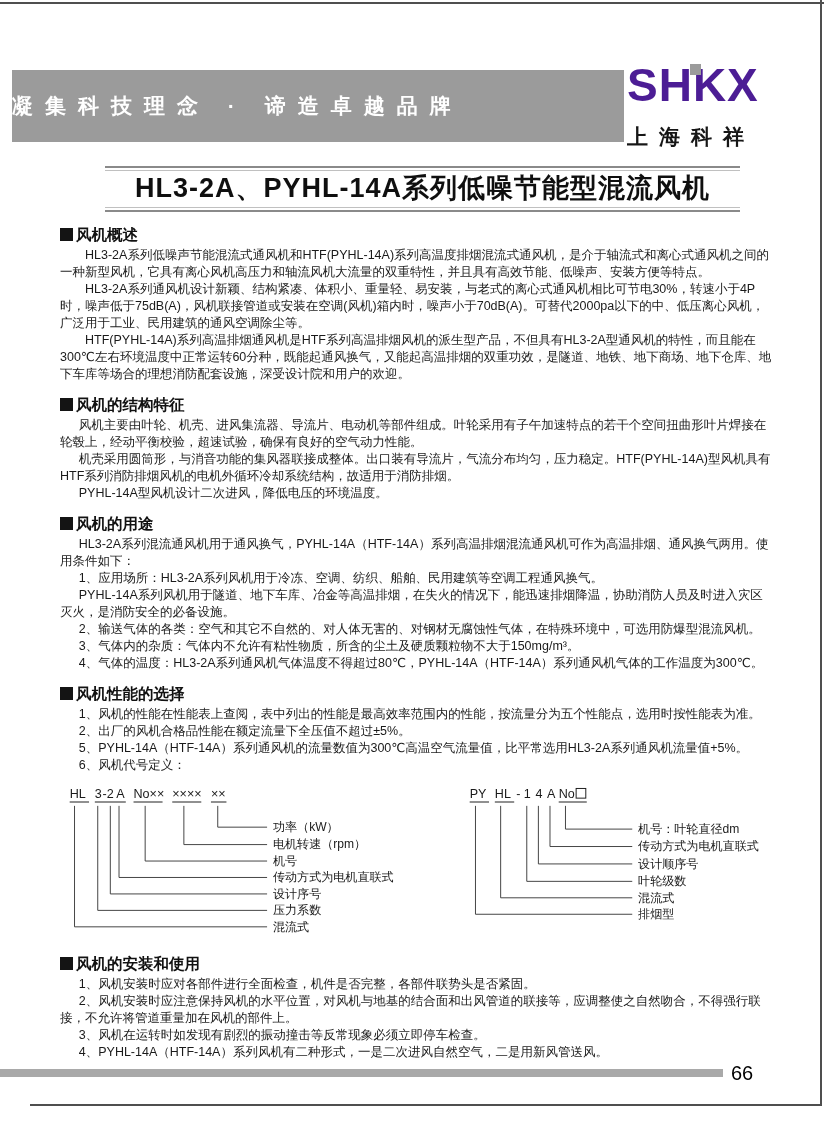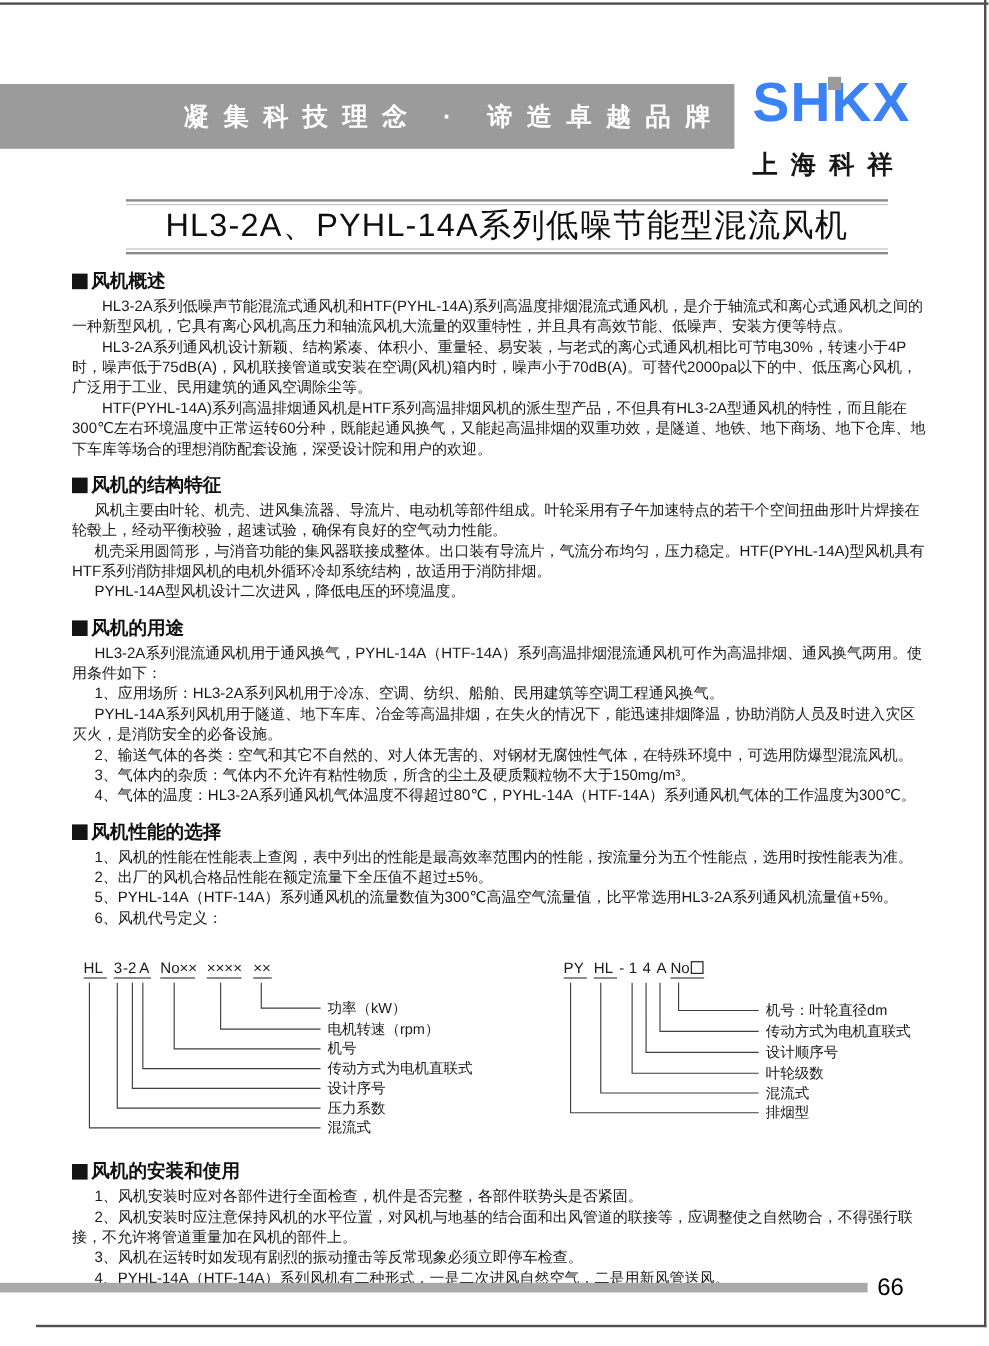--- a/index.html
+++ b/index.html
@@ -5,44 +5,44 @@
   html,body{margin:0;padding:0;background:#ffffff;}
   body{font-family:"Liberation Sans","DejaVu Sans",sans-serif;color:#1a1a1a;}
   .page{position:relative;width:824px;height:1122px;background:#ffffff;overflow:hidden;}
 
   
   .top-rule{position:absolute;top:2px;left:0;width:824px;height:2px;background:#4f4f4f;}
   .right-rule{position:absolute;top:0;right:2px;width:2px;height:1106px;background:#4f4f4f;}
   .bottom-rule{position:absolute;top:1104px;left:30px;width:792px;height:2px;background:#4f4f4f;}
 
   
-  .banner{position:absolute;left:0;top:70px;width:612px;height:54px;background:#9b9b9b;
-          display:flex;align-items:center;justify-content:flex-end;}
+  .banner{position:absolute;left:12px;top:70px;width:612px;height:72px;background:#9b9b9b;
+          display:flex;align-items:center;}
   .slogan{color:#ffffff;font-size:21px;font-weight:bold;letter-spacing:12px;padding-right:8px;white-space:nowrap;}
   .logo{position:absolute;left:627px;top:62px;width:190px;}
-  .logo-latin{position:relative;font-size:46px;font-weight:bold;letter-spacing:1px;color:#3b82f6;line-height:46px;}
+  .logo-latin{position:relative;font-size:46px;font-weight:bold;letter-spacing:1px;color:#4c1d95;line-height:46px;}
   .logo-square{position:absolute;left:63px;top:2px;width:11px;height:11px;background:#9b9b9b;}
   .logo-cjk{font-size:21px;font-weight:bold;letter-spacing:11px;color:#161616;margin-top:15px;white-space:nowrap;}
 
   
   .title-block{position:absolute;left:105px;top:166px;width:635px;border-top:2px solid #8a8a8a;border-bottom:2px solid #8a8a8a;}
   .title-inner{border-top:1px solid #c0c0c0;border-bottom:1px solid #c0c0c0;margin:2px 0;padding:1px 0 3px;}
-  h1{margin:0;font-size:27px;font-weight:normal;text-align:center;letter-spacing:1px;color:#0f0f0f;line-height:32px;}
+  h1{margin:0;font-size:27px;font-weight:bold;text-align:center;letter-spacing:1px;color:#0f0f0f;line-height:32px;}
 
   
   .main{position:absolute;left:60px;top:226px;width:712px;font-size:12.5px;line-height:17px;}
   .sec-head{display:flex;align-items:center;font-size:15.5px;font-weight:600;margin:13px 0 4px;color:#111;text-align:center;}
   .sec-head.first{margin-top:0;}
   .sec-marker{display:inline-block;width:13px;height:13px;background:#141414;margin-right:3px;flex:0 0 auto;}
   p{margin:0;}
   .p2{text-indent:2em;}
   .p15{text-indent:1.5em;}
 
   
-  .diagrams{display:flex;margin:21px 0 2px;gap:23px;}
+  .diagrams{display:flex;margin:8px 0 2px;gap:23px;}
   .diagrams svg{display:block;}
   .code-txt{font-size:13px;fill:#1a1a1a;}
   .lbl-txt{font-size:12.5px;fill:#1a1a1a;}
   .conn{stroke:#3f3f3f;stroke-width:1;fill:none;}
   .uline{stroke:#1a1a1a;stroke-width:1;}
   .blank-box{fill:none;stroke:#1a1a1a;stroke-width:1;}
 
   
   .footer-bar{position:absolute;left:0;top:1069px;width:723px;height:8px;background:#a9a9a9;}
   .page-num{position:absolute;left:731px;top:1062px;font-size:20px;color:#000000;}

